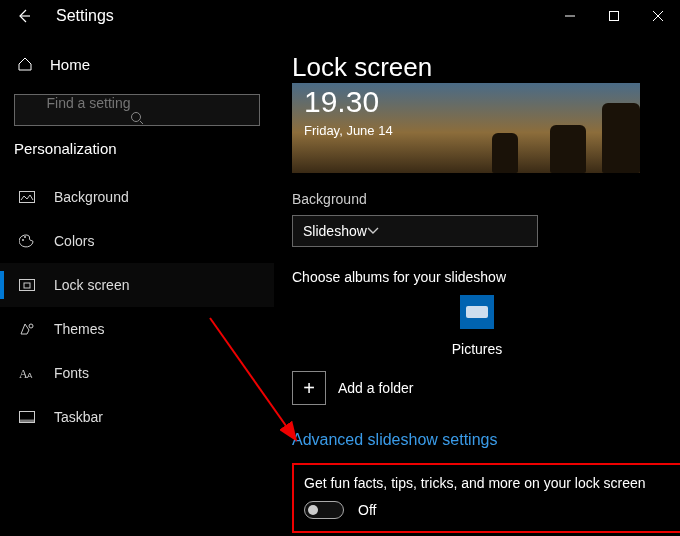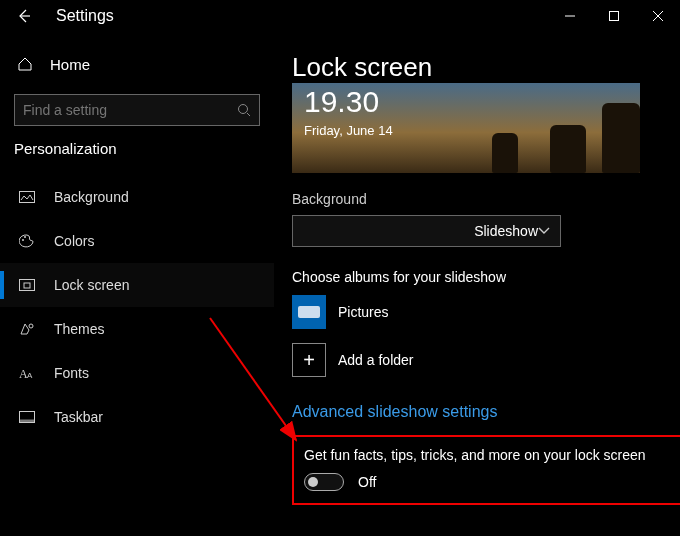--- a/index.html
+++ b/index.html
@@ -43,20 +43,21 @@
     height: 40px; padding-left: 16px; gap: 16px;
     font-size: 15px;
   }
   .searchbox {
     margin: 10px 14px 14px 14px;
     height: 32px;
     border: 1px solid #666;
     background: #111;
     display: flex; align-items: center;
     padding: 0 8px;
+    flex-direction: column;
   }
   .searchbox input {
     flex: 1; background: transparent; border: none; outline: none;
     color: #ccc; font-size: 14px; font-family: inherit;
   }
   .section-label {
     padding: 0 14px 8px 14px;
     font-size: 15px; color: #fff; font-weight: 400;
   }
   .nav { margin-top: 10px; }
@@ -89,28 +90,28 @@
   }
   .preview .rock {
     position:absolute; bottom:0; width:40px; height:50px; background:#1a1208;
     border-radius:6px 6px 2px 2px;
   }
   .preview .time { position:absolute; left:12px; top:2px; font-size:30px; font-weight:300; }
   .preview .date { position:absolute; left:12px; top:40px; font-size:13px; }
   .sect-label { font-size: 14px; color:#ccc; margin-top: 18px; }
   .dropdown {
     margin-top: 8px;
-    width: 269px; height: 32px;
+    width: 246px; height: 32px;
     border:1px solid #666; background:#111;
     display:flex; align-items:center; padding:0 10px;
-    justify-content: flex-end;
+    justify-content: flex-start;
     font-size:14px;
   }
   .subhead { font-size:14px; color:#fff; margin-top:22px; }
-  .picrow { display:flex; align-items:center; gap:12px; margin-top:10px; }
+  .picrow { display:flex; align-items:center; gap:12px; margin-top:10px;flex-direction:column; }
   .thumb {
     width:34px; height:34px; background:#0063b1;
     display:flex; align-items:center; justify-content:center;
   }
   .thumb-inner { width:22px; height:12px; background:#cde; border-radius:2px; }
   .addrow { display:flex; align-items:center; gap:12px; margin-top:14px; }
   .addbox {
     width:34px; height:34px; border:1px solid #888;
     display:flex; align-items:center; justify-content:center;
     font-size:20px;

